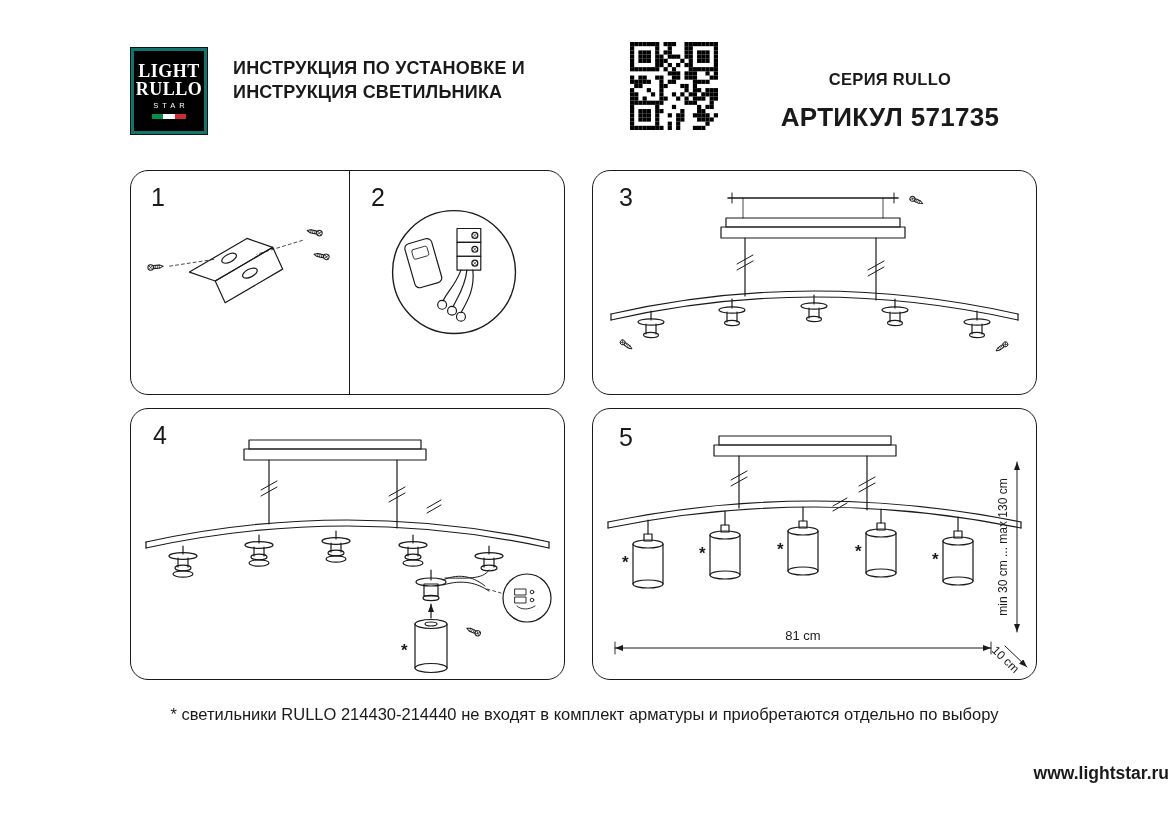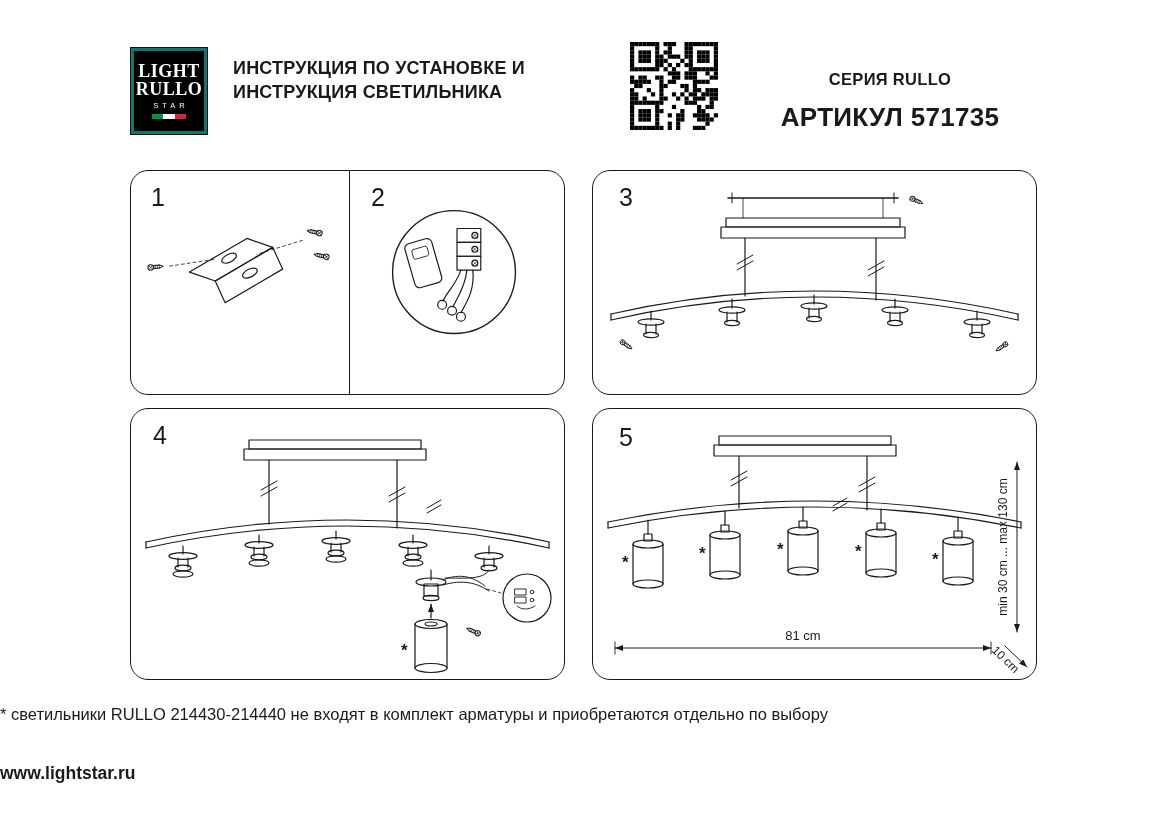--- a/index.html
+++ b/index.html
@@ -22,22 +22,22 @@
   
   .panel { position:absolute; border:1.6px solid #1a1a1a; border-radius:18px; background:#fff; }
   #panel12 { left:130px; top:170px; width:435px; height:225px; }
   #panel3  { left:592px; top:170px; width:445px; height:225px; }
   #panel4  { left:130px; top:408px; width:435px; height:272px; }
   #panel5  { left:592px; top:408px; width:445px; height:272px; }
   .divider { position:absolute; left:218px; top:0; bottom:0; width:0; border-left:1.5px solid #1a1a1a; }
   .step-num { position:absolute; font-size:25px; font-weight:400; }
   svg.fig { position:absolute; top:0; height:100%; }
 
-  .footnote { position:absolute; left:0; width:100%; top:705px; font-size:16.5px; }
-  .footer { position:absolute; left:0; width:100%; top:763px; text-align:left; font-size:17.5px; font-weight:bold; }
+  .footnote { position:absolute; left:0; width:100%; top:705px; text-align:center; font-size:16.5px; }
+  .footer { position:absolute; left:0; width:100%; top:763px; text-align:right; font-size:17.5px; font-weight:bold; }
 </style>
 </head>
 <body>
 
 <svg width="0" height="0" style="position:absolute" aria-hidden="true">
   <defs>
     <marker id="arr" markerWidth="10" markerHeight="8" refX="8" refY="3" orient="auto-start-reverse" markerUnits="userSpaceOnUse">
       <path d="M0,0 L8,3 L0,6 Z" fill="#1a1a1a"></path>
     </marker>
     <g id="screw" stroke="#1a1a1a" fill="none" stroke-width="1">

